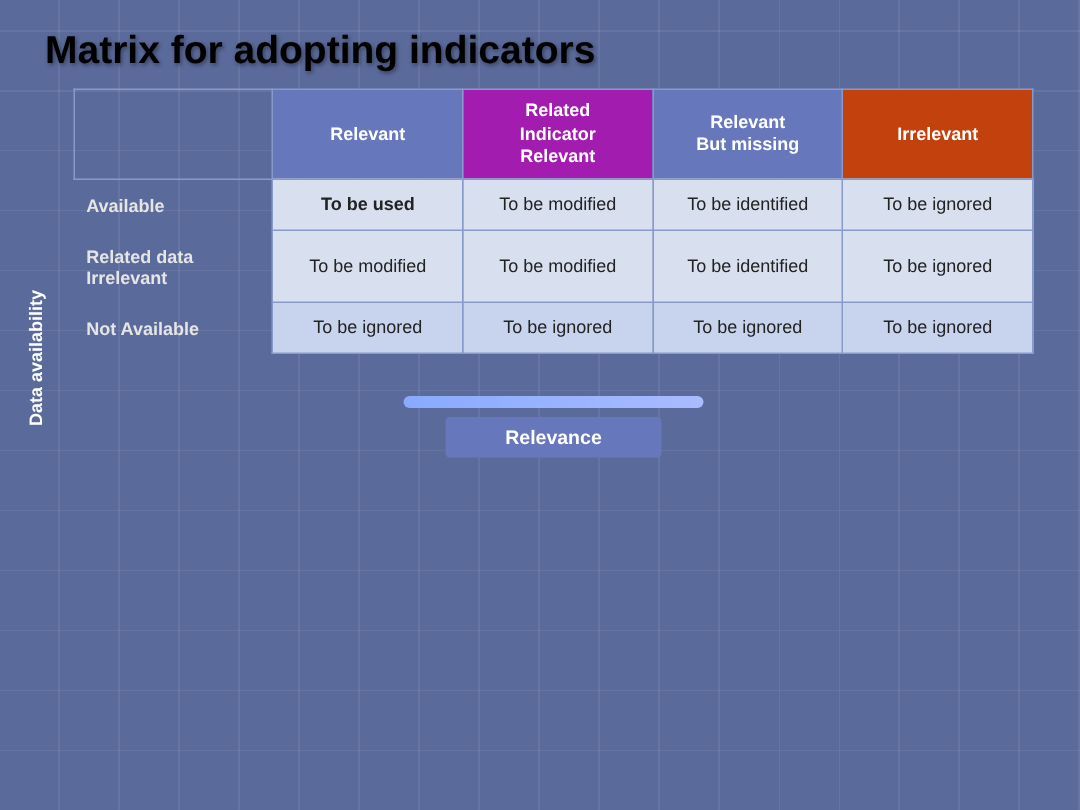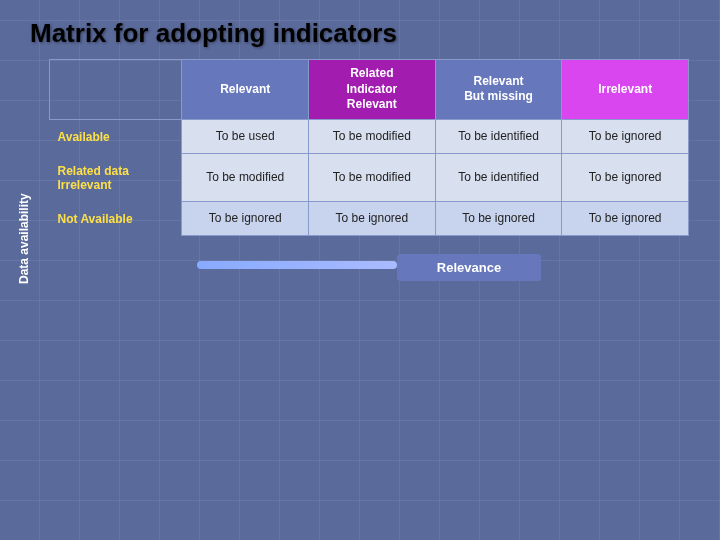--- a/index.html
+++ b/index.html
@@ -94,28 +94,28 @@
       width: 110px;
     }
 
     .th-relevant-missing {
       background: #6677bb;
       color: #fff;
       width: 110px;
     }
 
     .th-irrelevant {
-      background: #d946ef;
+      background: #c2410c;
       color: #fff;
       width: 110px;
     }
 
     
     td.row-label {
-      color: #fde047;
+      color: #e5e5e5;
       font-size: 12px;
       font-weight: bold;
       padding: 10px 8px;
       text-align: left;
       width: 115px;
       background: transparent;
       border: none;
       vertical-align: middle;
     }
 
@@ -128,28 +128,28 @@
       vertical-align: middle;
       line-height: 1.3;
     }
 
     
     .row-available td.cell { background: #d8e0f0; color: #222; }
     .row-potentially td.cell { background: #c8d4ee; color: #222; }
     .row-related td.cell { background: #d8e0f0; color: #222; }
     .row-not-available td.cell { background: #c8d4ee; color: #222; }
 
-    .cell-bold { font-weight: normal; }
+    .cell-bold { font-weight: bold; }
 
     
     .bottom-area {
       display: flex;
-      flex-direction: row;
+      flex-direction: column;
       align-items: center;
-      margin-top: 18px;
+      margin-top: 28px;
     }
 
     .relevance-bar {
       width: 200px;
       height: 8px;
       background: linear-gradient(to right, #88aaff, #aabbff);
       border-radius: 4px;
       margin-bottom: 6px;
     }
 

